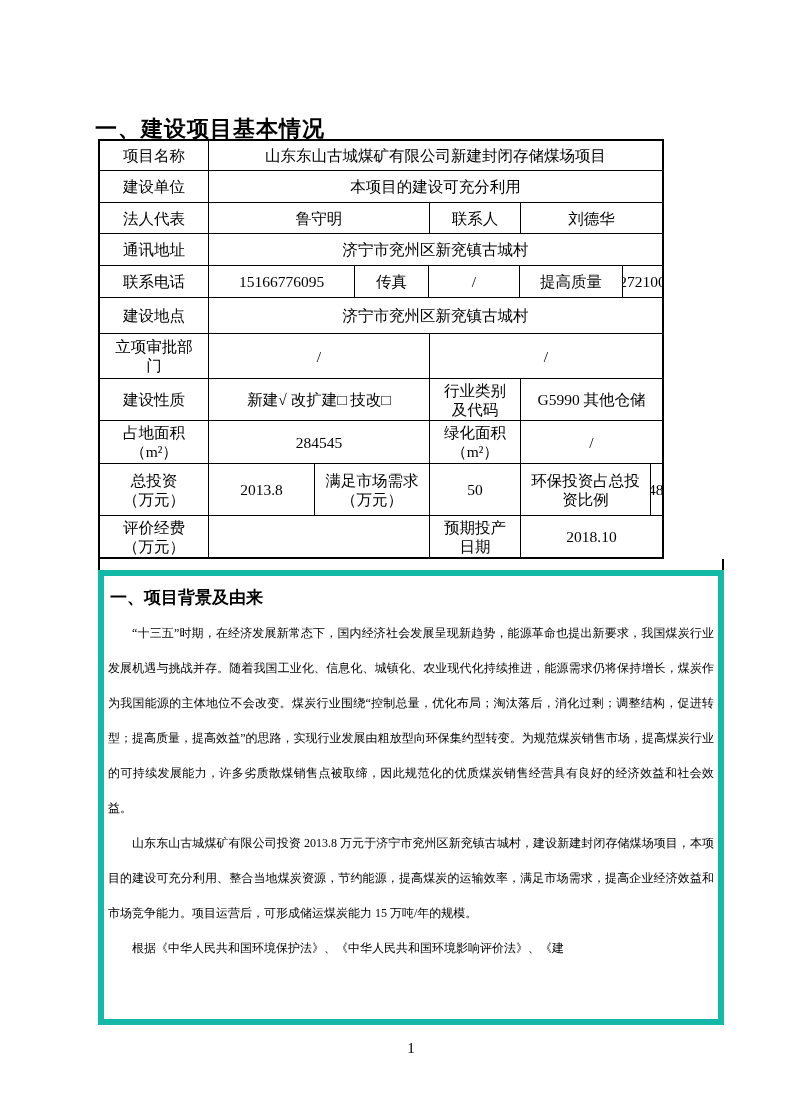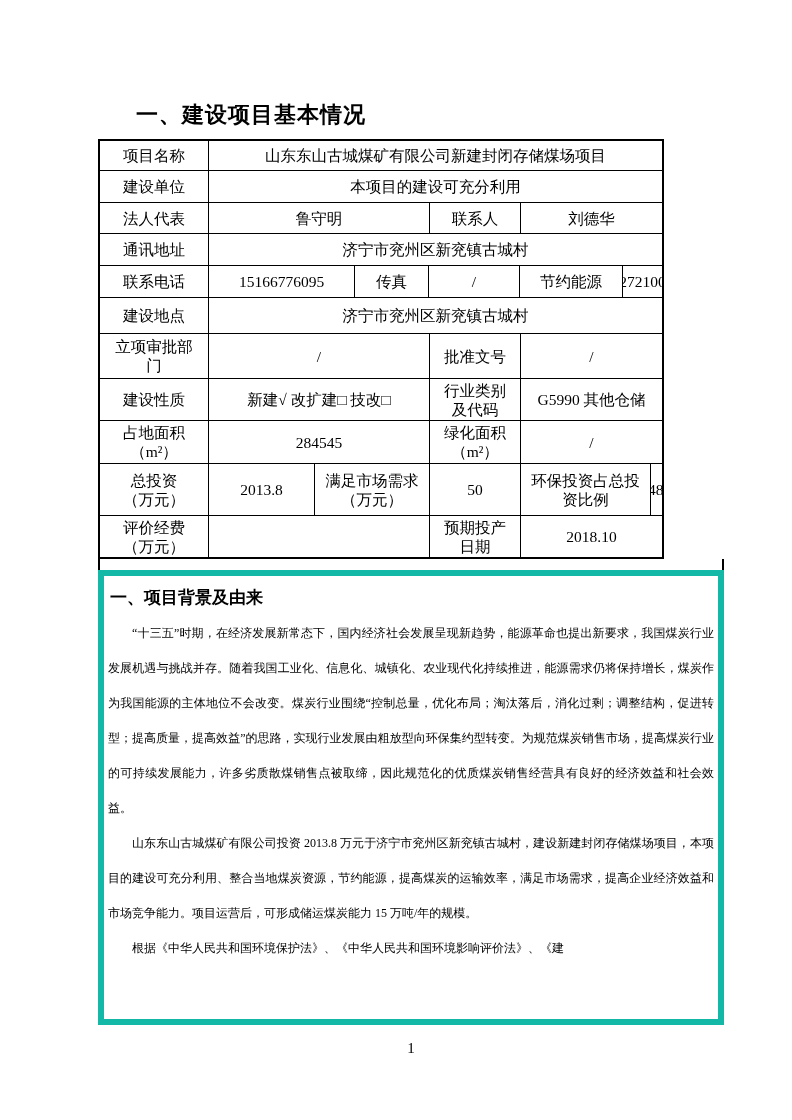--- a/index.html
+++ b/index.html
@@ -2,25 +2,24 @@
 <html><head>
 <meta charset="utf-8">
 <style>
   html, body { margin:0; padding:0; background:#ffffff; }
   .page {
     position:relative; width:792px; height:1120px; background:#ffffff;
     color:#000; overflow:hidden;
     font-family:"Liberation Serif","DejaVu Serif",serif;
   }
   .doc-title {
-    position:absolute; left:95px; top:101px;
+    position:absolute; left:95px; top:115px;
     font-family:Liberation Sans, sans-serif;
     font-weight:bold; font-size:22px; line-height:28px; letter-spacing:1px;
     white-space:nowrap;
-    margin-left:41px;
   }
   .info-table {
     position:absolute; left:98px; top:139px; width:566px;
     border:2px solid #000; box-sizing:border-box;
     display:flex; flex-direction:column; background:#fff;
   }
   .trow { display:flex; border-top:1px solid #000; box-sizing:border-box; }
   .trow.first { border-top:none; }
   .tcell {
     box-sizing:border-box; border-left:1px solid #000;
@@ -82,34 +81,33 @@
     <div class="trow" style="height:32px">
       <div class="tcell first" style="flex:0 0 108px">通讯地址</div>
       <div class="tcell" style="flex:1 1 auto">济宁市兖州区新兖镇古城村</div>
     </div>
 
     <div class="trow" style="height:32px">
       <div class="tcell first" style="flex:0 0 108px">联系电话</div>
       <div class="tcell" style="flex:0 0 146px">15166776095</div>
       <div class="tcell" style="flex:0 0 74px">传真</div>
       <div class="tcell" style="flex:0 0 91px">/</div>
-      <div class="tcell" style="flex:0 0 103px">节约能源</div>
+      <div class="tcell" style="flex:0 0 103px">提高质量</div>
       <div class="tcell" style="flex:1 1 auto">272100</div>
     </div>
 
     <div class="trow" style="height:36px">
       <div class="tcell first" style="flex:0 0 108px">建设地点</div>
       <div class="tcell" style="flex:1 1 auto">济宁市兖州区新兖镇古城村</div>
     </div>
 
     <div class="trow" style="height:45px">
       <div class="tcell first" style="flex:0 0 108px">立项审批部
 门</div>
       <div class="tcell" style="flex:0 0 221px">/</div>
-      <div class="tcell" style="flex:0 0 91px">批准文号</div>
       <div class="tcell" style="flex:1 1 auto">/</div>
     </div>
 
     <div class="trow" style="height:42px">
       <div class="tcell first" style="flex:0 0 108px">建设性质</div>
       <div class="tcell" style="flex:0 0 221px">新建√ 改扩建□ 技改□</div>
       <div class="tcell" style="flex:0 0 91px">行业类别
 及代码</div>
       <div class="tcell" style="flex:1 1 auto">G5990 其他仓储</div>
     </div>

